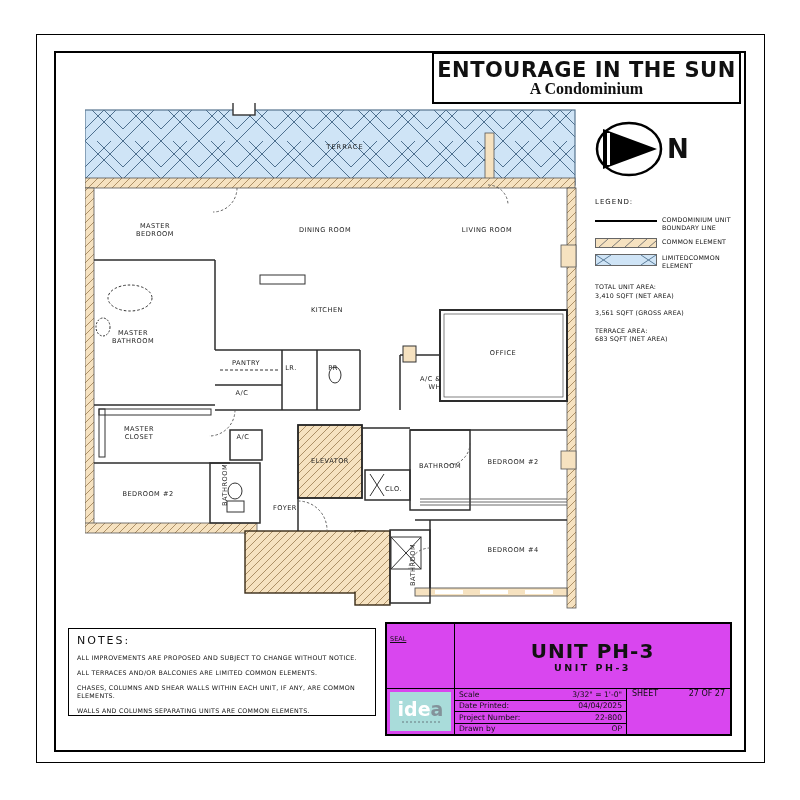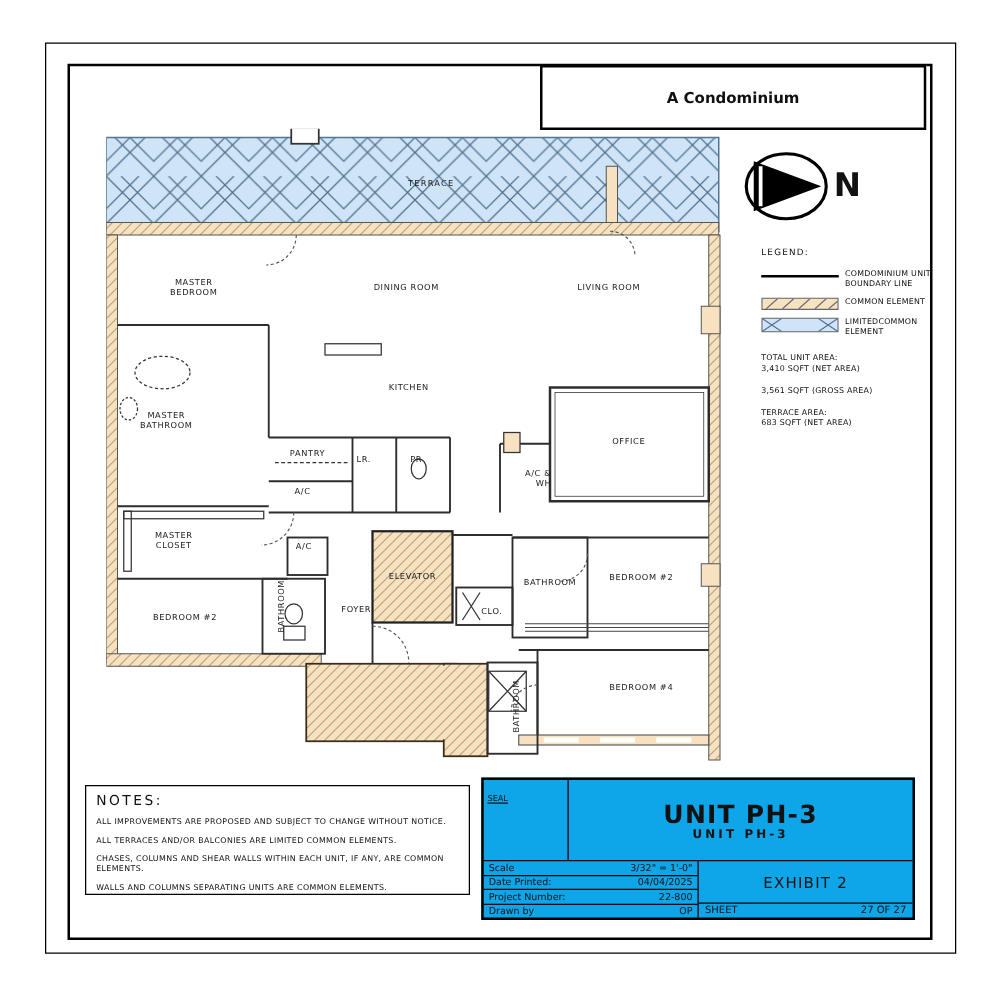--- a/index.html
+++ b/index.html
@@ -5,28 +5,28 @@
   html,body{margin:0;padding:0;background:#fff;}
   body{font-family:"DejaVu Sans", sans-serif; color:#111;}
   #page{position:relative;width:800px;height:800px;background:#fff;overflow:hidden;}
   .border-outer{position:absolute;left:36px;top:34px;width:727px;height:727px;border:1.5px solid #000;}
   .border-inner{position:absolute;left:54px;top:51px;width:688px;height:697px;border:2.5px solid #000;}
 
   
   .title-box{position:absolute;left:432px;top:52px;width:309px;height:52px;border:2px solid #000;
     display:flex;flex-direction:column;align-items:center;justify-content:center;background:#fff;box-sizing:border-box;}
   .title-line1{font-size:21px;font-weight:bold;letter-spacing:.5px;line-height:1.05;}
-  .title-line2{font-size:12px;font-weight:bold;line-height:1.05;}
+  .title-line2{font-size:16px;font-weight:bold;line-height:1.05;font-family:Liberation Serif, serif;}
 
   
   .north{position:absolute;left:595px;top:112px;width:115px;height:74px;}
   .north .n-label{position:absolute;left:72px;top:22px;font-size:26px;font-weight:bold;}
 
   
-  .legend{position:absolute;left:595px;top:198px;width:150px;font-size:6.3px;letter-spacing:.2px;margin-left:14px;}
+  .legend{position:absolute;left:595px;top:198px;width:150px;font-size:6.3px;letter-spacing:.2px;}
   .legend h3{font-size:7px;font-weight:normal;letter-spacing:1px;margin:0 0 10px 0;}
   .lg-row{display:flex;align-items:flex-start;margin-bottom:6px;}
   .lg-swatch{width:62px;flex:0 0 62px;margin-right:5px;}
   .lg-line{height:0;border-top:2px solid #000;margin-top:4px;}
   .lg-label{line-height:1.25;}
   .areas{margin-top:14px;line-height:1.35;}
   .areas .blk{margin-bottom:9px;}
 
   
   .plan{position:absolute;left:85px;top:103px;width:493px;height:512px;}
@@ -37,21 +37,21 @@
   .room-label.vert{transform:translate(-50%,-50%) rotate(-90deg);}
 
   
   .notes{position:absolute;left:68px;top:628px;width:308px;height:88px;border:1.5px solid #000;
     box-sizing:border-box;padding:5px 8px;background:#fff;}
   .notes h3{margin:0 0 7px 0;font-size:11px;font-weight:normal;letter-spacing:2px;}
   .notes p{margin:0 0 6px 0;font-size:6.3px;letter-spacing:.3px;line-height:1.4;}
 
   
   .tblock{position:absolute;left:385px;top:622px;width:347px;height:114px;border:2px solid #000;
-    box-sizing:border-box;background:#0ea5e9;display:flex;flex-direction:column;}
+    box-sizing:border-box;background:#d946ef;display:flex;flex-direction:column;}
   .tb-top{display:flex;height:64px;border-bottom:1.5px solid #000;}
   .tb-seal{width:68px;flex:0 0 68px;border-right:1.5px solid #000;box-sizing:border-box;padding:2px 3px;}
   .tb-seal span{font-size:6.5px;text-decoration:underline;}
   .tb-unit{flex:1;display:flex;flex-direction:column;align-items:center;justify-content:center;}
   .tb-unit-big{font-size:20px;font-weight:bold;letter-spacing:1px;line-height:1.1;}
   .tb-unit-small{font-size:9.5px;font-weight:bold;letter-spacing:2.5px;}
   .tb-bottom{display:flex;flex:1;}
   .tb-logo{width:68px;flex:0 0 68px;border-right:1.5px solid #000;box-sizing:border-box;padding:3px;}
   .logo-box{width:100%;height:100%;background:#a9dcda;display:flex;flex-direction:column;align-items:center;justify-content:center;box-sizing:border-box;}
   .logo-word{font-size:19px;font-weight:bold;line-height:1;color:#fff;}
@@ -65,20 +65,21 @@
   .tb-sheet{flex:1;display:flex;justify-content:space-between;font-size:8px;padding:0 5px;}
 </style>
 </head>
 <body>
 
 <div id="page">
   <div class="border-outer"></div>
   <div class="border-inner"></div>
 
   <div class="title-box">
+    <div class="title-line1">ENTOURAGE IN THE SUN</div>
     <div class="title-line2">A Condominium</div>
   </div>
 
   <div class="north">
     <svg width="115" height="74" viewBox="0 0 115 74">
       <ellipse cx="34" cy="37" rx="32" ry="26" fill="none" stroke="#000" stroke-width="2.5"></ellipse>
       <polygon points="8,17 62,37 8,57" fill="#000"></polygon>
       <rect x="12" y="21" width="3" height="32" fill="#fff"></rect>
     </svg>
     <div class="n-label">N</div>
@@ -227,21 +228,21 @@
     <div class="room-label wrap" style="left:339px;top:280px;width:34px;text-align:right;">A/C &amp; WH</div>
     <div class="room-label" style="left:418px;top:250px;">OFFICE</div>
     <div class="room-label wrap" style="left:54px;top:330px;width:58px;">MASTER CLOSET</div>
     <div class="room-label" style="left:158px;top:334px;">A/C</div>
     <div class="room-label" style="left:245px;top:358px;">ELEVATOR</div>
     <div class="room-label vert" style="left:140px;top:382px;">BATHROOM</div>
     <div class="room-label" style="left:294px;top:386px;padding-left:29px;">CLO.</div>
     <div class="room-label" style="left:355px;top:363px;">BATHROOM</div>
     <div class="room-label" style="left:428px;top:359px;">BEDROOM #2</div>
     <div class="room-label" style="left:63px;top:391px;">BEDROOM #2</div>
-    <div class="room-label" style="left:200px;top:385px;">FOYER</div>
+    <div class="room-label" style="left:200px;top:405px;">FOYER</div>
     <div class="room-label vert" style="left:328px;top:462px;">BATHROOM</div>
     <div class="room-label" style="left:428px;top:447px;">BEDROOM #4</div>
   </div>
 
   <div class="notes">
     <h3>NOTES:</h3>
     <p>ALL IMPROVEMENTS ARE PROPOSED AND SUBJECT TO CHANGE WITHOUT NOTICE.</p>
     <p>ALL TERRACES AND/OR BALCONIES ARE LIMITED COMMON ELEMENTS.</p>
     <p>CHASES, COLUMNS AND SHEAR WALLS WITHIN EACH UNIT, IF ANY, ARE COMMON ELEMENTS.</p>
     <p>WALLS AND COLUMNS SEPARATING UNITS ARE COMMON ELEMENTS.</p>
@@ -251,40 +252,47 @@
     <div class="tb-top">
       <div class="tb-seal">
         <span>SEAL</span>
       </div>
       <div class="tb-unit">
         <div class="tb-unit-big">UNIT PH-3</div>
         <div class="tb-unit-small">UNIT PH-3</div>
       </div>
     </div>
     <div class="tb-bottom">
+      <div class="tb-logo">
+        <div class="logo-box">
+          <div class="logo-word">
+            <span>ide</span><span class="a">a</span>
+          </div>
+          <div class="logo-tag"></div>
+        </div>
+      </div>
       <div class="tb-table">
         <div class="tb-row">
           <span>Scale</span>
           <span>3/32" = 1'-0"</span>
         </div>
         <div class="tb-row">
           <span>Date Printed:</span>
           <span>04/04/2025</span>
         </div>
         <div class="tb-row">
           <span>Project Number:</span>
           <span>22-800</span>
         </div>
         <div class="tb-row">
           <span>Drawn by</span>
           <span>OP</span>
         </div>
       </div>
       <div class="tb-right">
-        <div class="tb-exhibit">EXHIBIT 2</div>
         <div class="tb-sheet">
           <span>SHEET</span>
           <span>27 OF 27</span>
         </div>
       </div>
     </div>
   </div>
 </div>
 
 </body></html>

